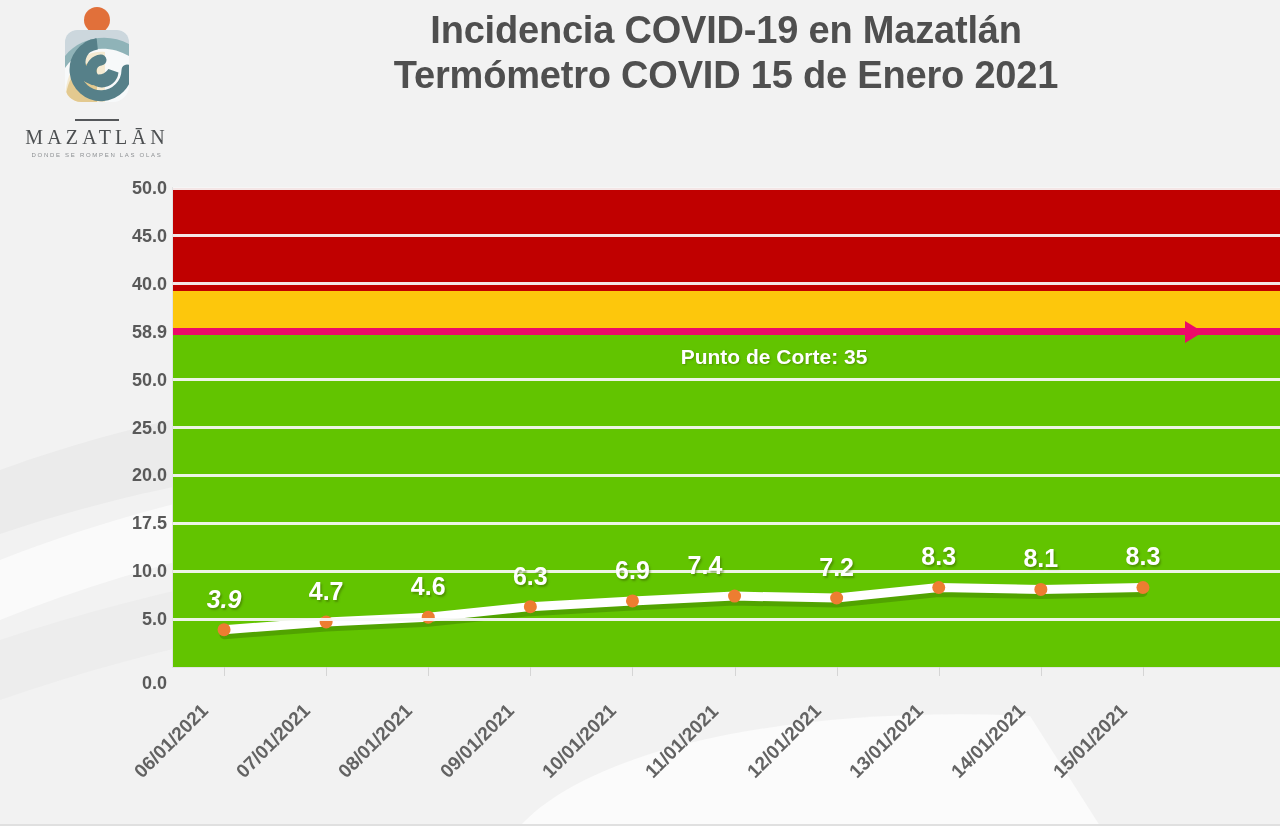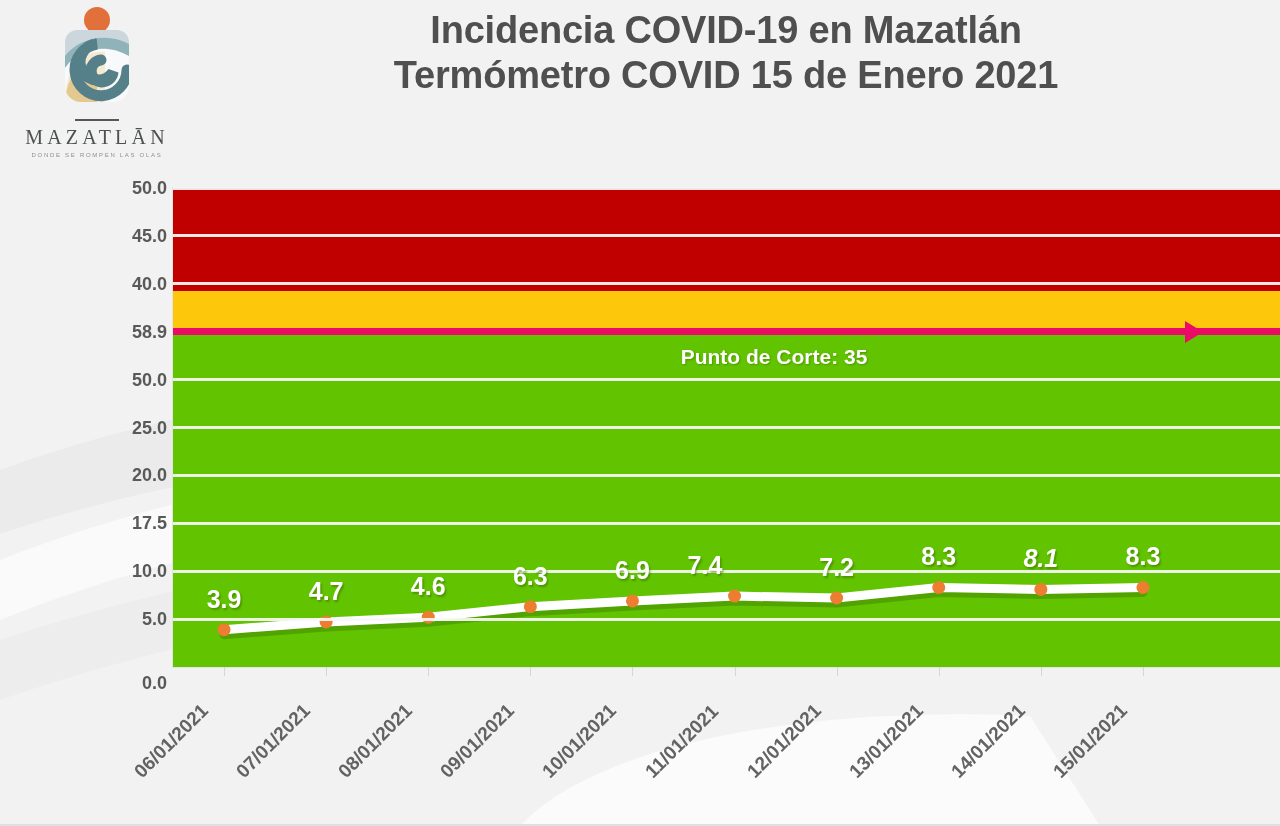--- a/index.html
+++ b/index.html
@@ -160,29 +160,29 @@
       <div class="gridline" style="top: 285.9px;"></div>
       <div class="gridline" style="top: 238px;"></div>
       <div class="gridline" style="top: 190.1px;"></div>
       <div class="gridline" style="top: 142.2px;"></div>
       <div class="gridline" style="top: 94.3px;"></div>
       <div class="gridline" style="top: 46.4px;"></div>
       <div class="gridline" style="top: -1.5px;"></div>
       <div id="cut-line" style="top: 140.2px; background: rgb(236, 10, 105);"></div>
       <div id="cut-arrow" style="top: 132.7px; left: 1012px; border-left-color: rgb(236, 10, 105);"></div>
       <div id="cut-label" style="top: 156.7px;">Punto de Corte: 35</div>
-      <div class="dlabel" style="left: 51.05px; top: 425.638px;">3.9</div>
+      <div class="dlabel" style="left: 51.05px; top: 425.638px; font-style: italic;">3.9</div>
       <div class="dlabel" style="left: 153.15px; top: 417.974px;">4.7</div>
       <div class="dlabel" style="left: 255.25px; top: 413.184px;">4.6</div>
       <div class="dlabel" style="left: 357.35px; top: 402.646px;">6.3</div>
       <div class="dlabel" style="left: 459.45px; top: 396.898px;">6.9</div>
       <div class="dlabel" style="left: 532px; top: 392.108px;">7.4</div>
       <div class="dlabel" style="left: 663.65px; top: 394.024px;">7.2</div>
       <div class="dlabel" style="left: 765.75px; top: 383.486px;">8.3</div>
-      <div class="dlabel" style="left: 867.85px; top: 385.402px; font-style: italic;">8.1</div>
+      <div class="dlabel" style="left: 867.85px; top: 385.402px;">8.1</div>
       <div class="dlabel" style="left: 969.95px; top: 383.486px;">8.3</div>
     </div>
 
   <div id="x-axis">
       <div class="xtick-mark" style="left: 224.05px;"></div>
       <div class="xlabel" style="left: 130.05px; top: 100px;">06/01/2021</div>
       <div class="xtick-mark" style="left: 326.15px;"></div>
       <div class="xlabel" style="left: 232.15px; top: 100px;">07/01/2021</div>
       <div class="xtick-mark" style="left: 428.25px;"></div>
       <div class="xlabel" style="left: 334.25px; top: 100px;">08/01/2021</div>

